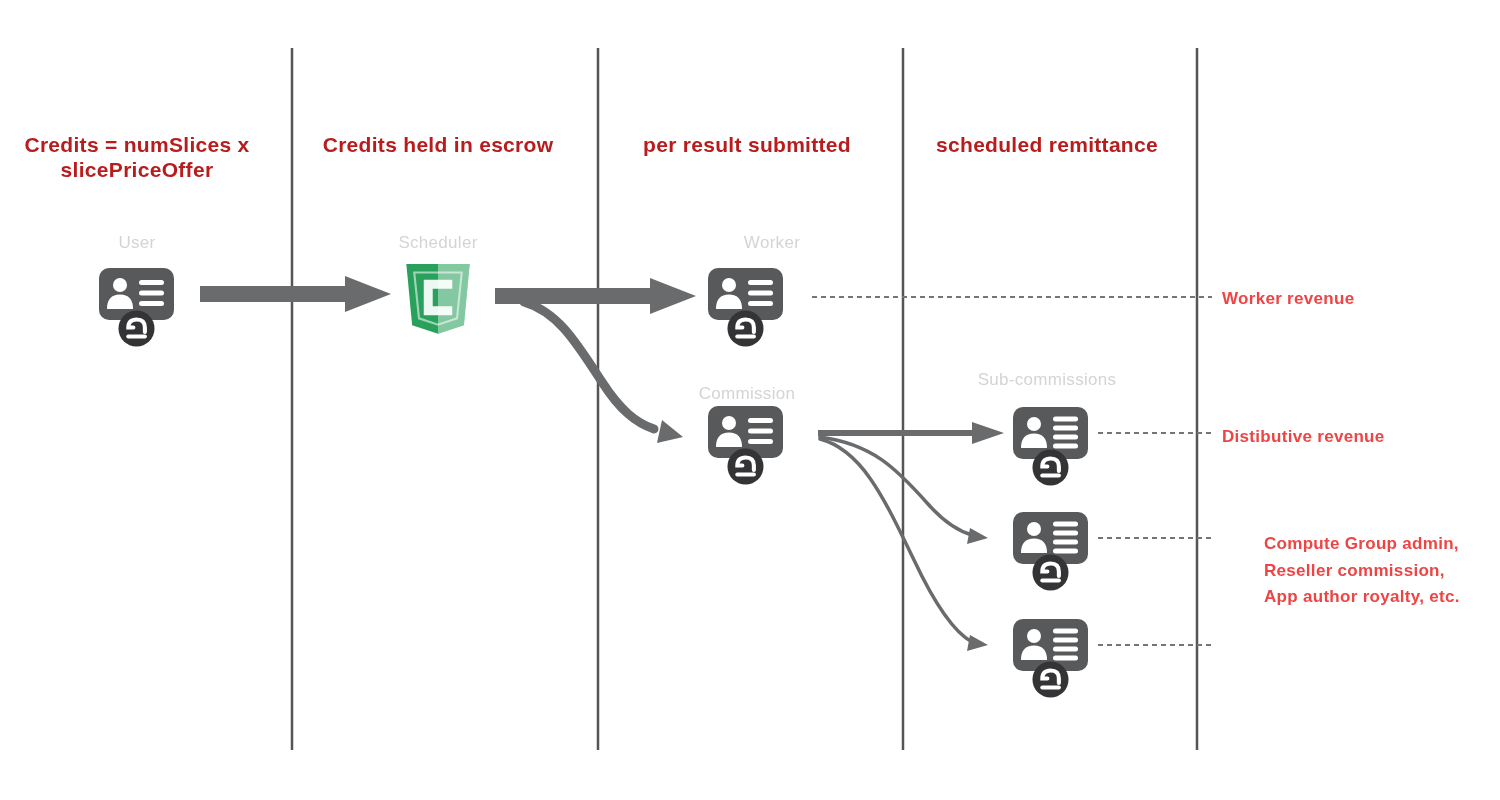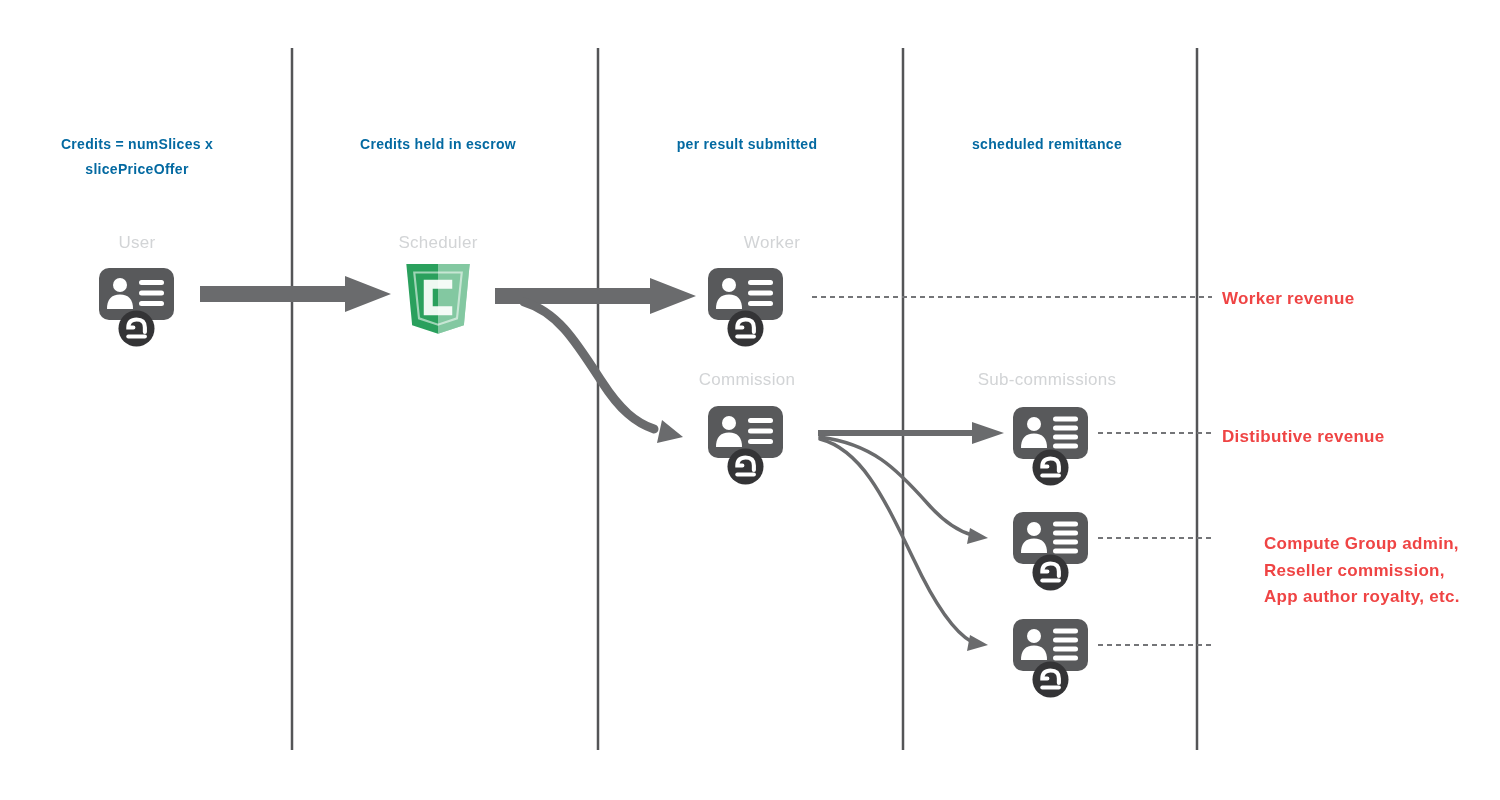--- a/index.html
+++ b/index.html
@@ -4,21 +4,21 @@
 <style>
   html,body{margin:0;padding:0;background:#ffffff;}
   #stage{
     position:relative;width:1500px;height:800px;overflow:hidden;
     font-family:"Liberation Sans","DejaVu Sans",sans-serif;
     background:#ffffff;
   }
   #canvas{position:absolute;left:0;top:0;z-index:1;}
   .hdr{
     position:absolute;z-index:2;transform:translateX(-50%);
-    color:#0369a1;font-size:14px;font-weight:700;letter-spacing:.3px;
+    color:#b91c1c;font-size:21px;font-weight:700;letter-spacing:.3px;
     text-align:center;white-space:pre-line;line-height:25px;
   }
   .node-label{
     position:absolute;z-index:2;transform:translateX(-50%);
     color:#d2d4d6;font-size:17px;font-weight:400;letter-spacing:.3px;
     text-align:center;white-space:nowrap;
   }
   .annot{
     position:absolute;z-index:2;
     color:#ef4444;font-size:17px;font-weight:700;letter-spacing:.3px;
@@ -66,21 +66,21 @@
 
   <div class="hdr" style="left:137px;top:132px;">Credits = numSlices x
 slicePriceOffer</div>
   <div class="hdr" style="left:438px;top:132px;">Credits held in escrow</div>
   <div class="hdr" style="left:747px;top:132px;">per result submitted</div>
   <div class="hdr" style="left:1047px;top:132px;">scheduled remittance</div>
 
   <div class="node-label" style="left:137px;top:233px;">User</div>
   <div class="node-label" style="left:438px;top:233px;">Scheduler</div>
   <div class="node-label" style="left:772px;top:233px;">Worker</div>
-  <div class="node-label" style="left:747px;top:370px;">Commission</div>
+  <div class="node-label" style="left:747px;top:384px;">Commission</div>
   <div class="node-label" style="left:1047px;top:370px;">Sub-commissions</div>
 
   <div class="idcard-node" style="left:99px;top:268px;">
     <span class="card">
         <svg width="75" height="52" viewBox="0 0 75 52">
     <rect x="0" y="0" width="75" height="52" rx="10" fill="#58595b"></rect>
     <circle cx="21" cy="17" r="7" fill="#fff"></circle>
     <path d="M 8 41 Q 8 26.5 21 26.5 Q 34 26.5 34 41 Z" fill="#fff"></path>
     <rect x="40" y="12" width="25" height="5" rx="2.5" fill="#fff"></rect>
           <rect x="40" y="22.5" width="25" height="5" rx="2.5" fill="#fff"></rect>

